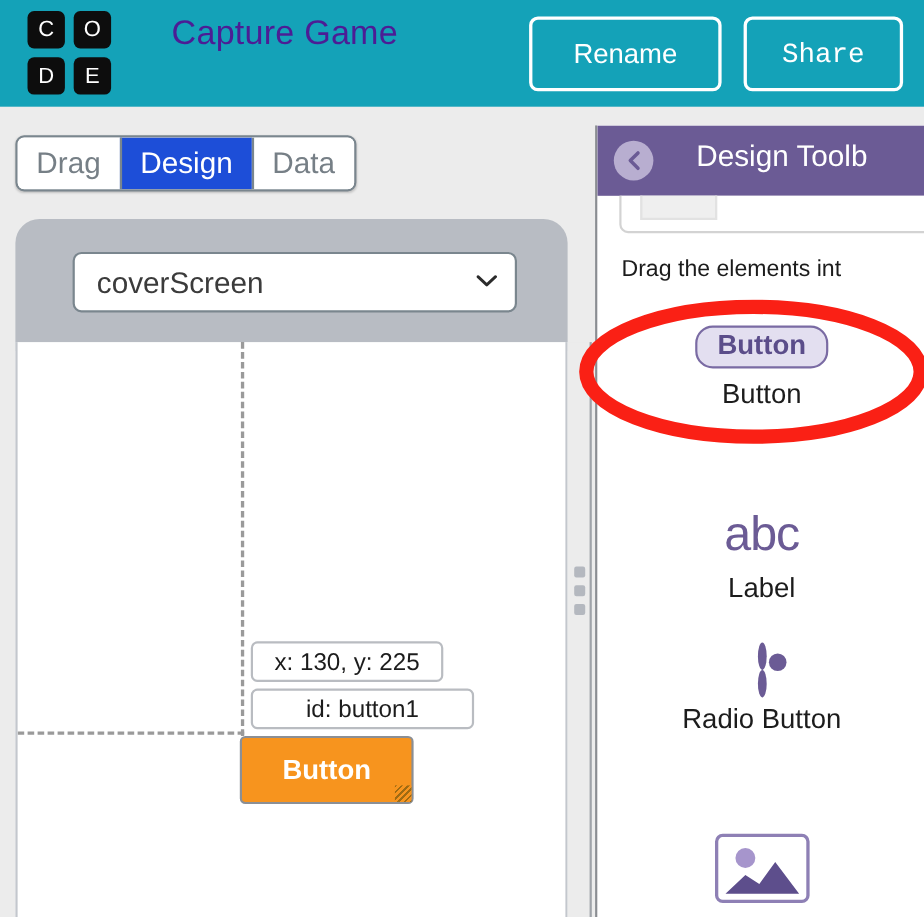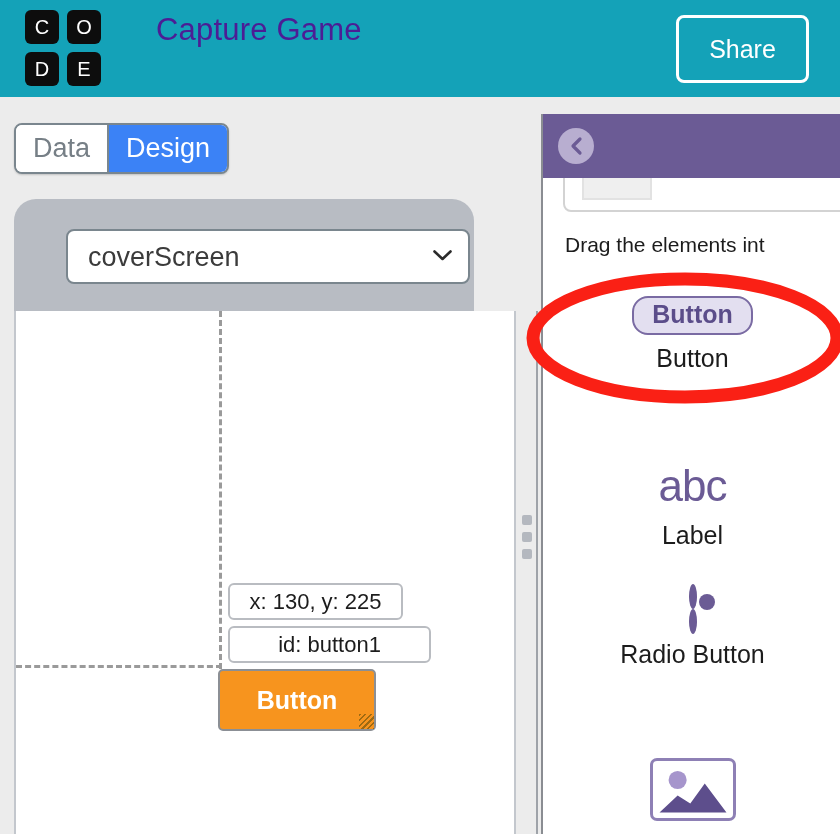--- a/index.html
+++ b/index.html
@@ -77,21 +77,21 @@
     color: #ffffff;
     font-size: 25px;
     font-family: "Liberation Sans", sans-serif;
     display: flex;
     align-items: center;
     justify-content: center;
     box-sizing: border-box;
     cursor: pointer;
   }
   .hdr-btn.rename { left: 481px; width: 175px; }
-  .hdr-btn.share  { left: 676px; width: 133px; }
+  .hdr-btn.share  { left: 676px; width: 145px; font-family: Liberation Mono, monospace; }
 
   
   .tabbar {
     position: absolute;
     left: 14px; top: 123px;
     height: 51px;
     display: flex;
     border: 2px solid #7a868e;
     border-radius: 8px;
     overflow: hidden;
@@ -105,29 +105,29 @@
     justify-content: center;
     padding: 0 17px;
     font-size: 27px;
     color: #767f86;
     background: #ffffff;
     cursor: pointer;
     box-sizing: border-box;
   }
   .tab + .tab { border-left: 2px solid #7a868e; }
   .tab.active {
-    background: #3b82f6;
+    background: #1d4ed8;
     color: #ffffff;
   }
 
   
   .phone-frame {
     position: absolute;
     left: 14px; top: 199px;
-    width: 460px; height: 120px;
+    width: 502px; height: 120px;
     background: #b8bcc3;
     border-radius: 22px 22px 0 0;
     box-sizing: border-box;
   }
   .screen-select {
     position: absolute;
     left: 52px; top: 30px;
     width: 404px; height: 55px;
     background: #ffffff;
     border: 2px solid #7a868e;
@@ -393,26 +393,28 @@
 <div id="root">
 
   <div class="header">
     <div class="logo">
       <div class="logo-tile t0">C</div>
       <div class="logo-tile t1">O</div>
       <div class="logo-tile t2">D</div>
       <div class="logo-tile t3">E</div>
     </div>
     <div class="project-title">Capture Game</div>
+    <div class="hdr-btn rename">Rename</div>
     <div class="hdr-btn share">Share</div>
   </div>
 
   <div class="tabbar">
+    <div class="tab">Drag</div>
+    <div class="tab active">Design</div>
     <div class="tab">Data</div>
-    <div class="tab active">Design</div>
   </div>
 
   <div class="phone-frame">
     <div class="screen-select">
       <span class="screen-select-label">coverScreen</span>
       <svg class="chev-down" viewBox="0 0 19 11">
         <polyline points="1.5,1.5 9.5,9 17.5,1.5" fill="none" stroke="#2b2b2b" stroke-width="2.6" stroke-linecap="round" stroke-linejoin="round"></polyline>
       </svg>
     </div>
   </div>
@@ -439,20 +441,21 @@
   </div>
 
   <div class="toolbox">
 
     <div class="toolbox-header">
       <div class="back-circle">
         <svg class="back-chev" viewBox="0 0 20 20">
           <polyline points="13,3 6,10 13,17" fill="none" stroke="#6B5B95" stroke-width="3.2" stroke-linecap="round" stroke-linejoin="round"></polyline>
         </svg>
       </div>
+      <div class="toolbox-title">Design Toolb</div>
     </div>
 
     <div class="toolbox-body">
 
       <div class="theme-card">
         <div class="theme-thumb"></div>
         <div class="theme-name">Default</div>
       </div>
 
       <div class="drag-hint">Drag the elements int</div>

